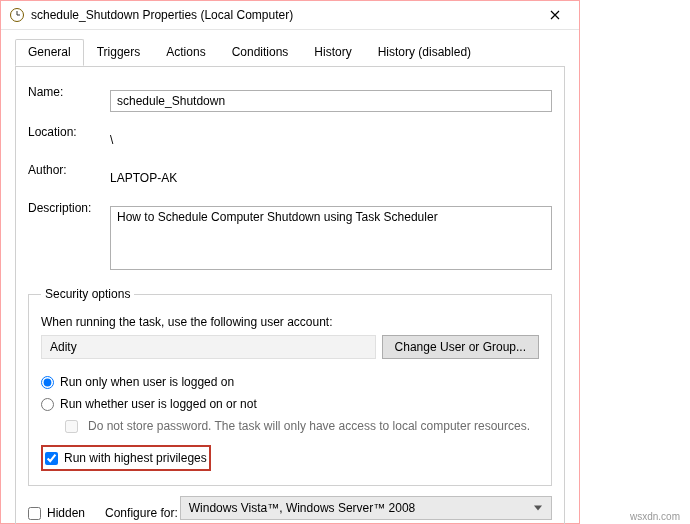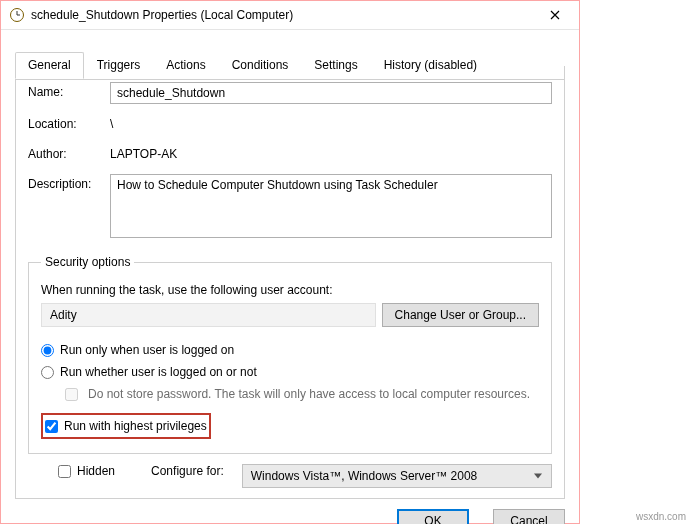--- a/index.html
+++ b/index.html
@@ -3,50 +3,50 @@
 <meta charset="utf-8">
 <style>
 * { box-sizing: border-box; margin: 0; padding: 0; }
 body { font-family: "Segoe UI", Tahoma, sans-serif; font-size: 12px; background: #fff; color: #000; width: 690px; height: 524px; overflow: hidden; }
 .window { border: 1px solid #fca5a5; width: 580px; height: 524px; display: flex; flex-direction: column; background: #fff; }
 .titlebar { height: 30px; display: flex; align-items: center; padding: 0 4px 0 8px; border-bottom: 1px solid #e5e5e5; }
 .titlebar-icon { width: 16px; height: 16px; margin-right: 6px; }
 .titlebar-text { flex: 1; font-size: 12px; }
 .close-btn { width: 40px; height: 28px; display: flex; align-items: center; justify-content: center; cursor: pointer; font-size: 14px; }
 .client { flex: 1; padding: 8px 14px 12px 14px; display: flex; flex-direction: column; }
-.tabs { display: flex; border-bottom: 1px solid #d0d0d0; position: relative; top: 14px; }
+.tabs { display: flex; border-bottom: 1px solid #d0d0d0; position: relative; top: 1px; }
 .tab { padding: 5px 12px 6px 12px; font-size: 12px; cursor: pointer; border: 1px solid transparent; border-bottom: none; position: relative; }
 .tab.active { border: 1px solid #d0d0d0; border-bottom: 1px solid #fff; background: #fff; border-radius: 2px 2px 0 0; }
 .tabpage { border: 1px solid #d0d0d0; border-top: none; padding: 16px 12px 10px 12px; flex: 1; display: flex; flex-direction: column; }
 .row { display: flex; align-items: flex-start; margin-bottom: 10px; }
 .row .lbl { width: 82px; flex-shrink: 0; padding-top: 3px; }
-.row .val { flex: 1; }
+.row .val { flex: 1; margin-top: 8px; }
 .text-input { width: 100%; border: 1px solid #b0b0b0; padding: 3px 6px; font-size: 12px; font-family: inherit; background: #fff; }
 .readonly-val { padding: 3px 0; }
 textarea.text-input { height: 64px; resize: none; }
 fieldset.group { border: 1px solid #d0d0d0; padding: 8px 12px 10px 12px; margin-top: 4px; }
 fieldset.group legend { padding: 0 4px; font-size: 12px; }
 .sec-row { margin: 6px 0; display: flex; align-items: center; gap: 8px; }
 .user-line { display: flex; align-items: center; margin: 4px 0 16px 0; }
 .user-name { flex: 1; background: #f3f3f3; border: 1px solid #e0e0e0; padding: 4px 8px; }
 .btn { background: #e1e1e1; border: 1px solid #adadad; padding: 4px 12px; font-size: 12px; cursor: pointer; font-family: inherit; min-width: 72px; text-align: center; }
 .btn.primary { border-color: #0078d7; box-shadow: inset 0 0 0 1px #0078d7; }
 .radio-row, .check-row { display: flex; align-items: center; gap: 6px; margin: 8px 0; }
 .radio-row input[type=radio], .check-row input[type=checkbox] { width: 13px; height: 13px; }
 .indent { margin-left: 24px; color: #6d6d6d; }
 .indent input[type=checkbox] { margin-right: 4px; }
 .highlight { border: 2px solid #c0392b; padding: 4px 2px; display: inline-flex; align-items: flex-end; gap: 6px; margin: 4px 0; }
-.footer-row { display: flex; align-items: flex-start; margin-top: 10px; gap: 18px; margin-left: 30px; }
+.footer-row { display: flex; align-items: flex-end; margin-top: 10px; gap: 2px; }
 .footer-row .check-row { margin: 0; }
 .configure-label { margin-left: 18px; }
 .select { flex: 1; background: #eaeaea; border: 1px solid #c0c0c0; padding: 4px 8px; font-size: 12px; font-family: inherit; appearance: none; position: relative; }
 .select-wrap { flex: 1; position: relative; display: flex; }
 .select-wrap::after { content: ""; position: absolute; right: 10px; top: 50%; width: 0; height: 0; border-left: 4px solid transparent; border-right: 4px solid transparent; border-top: 5px solid #555; transform: translateY(-50%); pointer-events: none; }
 .dialog-buttons { display: flex; justify-content: flex-end; gap: 24px; padding: 10px 0 0 0; }
-.watermark { position: fixed; right: 4px; bottom: 2px; font-size: 10px; color: #999; }
+.watermark { position: fixed; right: 10px; bottom: 2px; font-size: 10px; color: #999; }
 </style>
 </head>
 <body>
 
 <div class="window">
   <div class="titlebar">
     <span class="titlebar-icon">
       <svg width="16" height="16" viewBox="0 0 16 16">
         <circle cx="8" cy="8" r="6.5" fill="#fff" stroke="#7a5c00" stroke-width="1"></circle>
         <line x1="8" y1="8" x2="8" y2="4" stroke="#333" stroke-width="1"></line>
@@ -60,21 +60,21 @@
         </svg>
     </div>
   </div>
 
   <div class="client">
     <div class="tabs">
       <div class="tab active">General</div>
       <div class="tab">Triggers</div>
       <div class="tab">Actions</div>
       <div class="tab">Conditions</div>
-      <div class="tab">Settings</div>
+      <div class="tab">History</div>
       <div class="tab">History (disabled)</div>
     </div>
 
     <div class="tabpage">
       <div class="row">
         <div class="lbl">Name:</div>
         <div class="val"><input type="text" class="text-input" value="schedule_Shutdown" style=""></div>
       </div>
       <div class="row">
         <div class="lbl">Location:</div>

